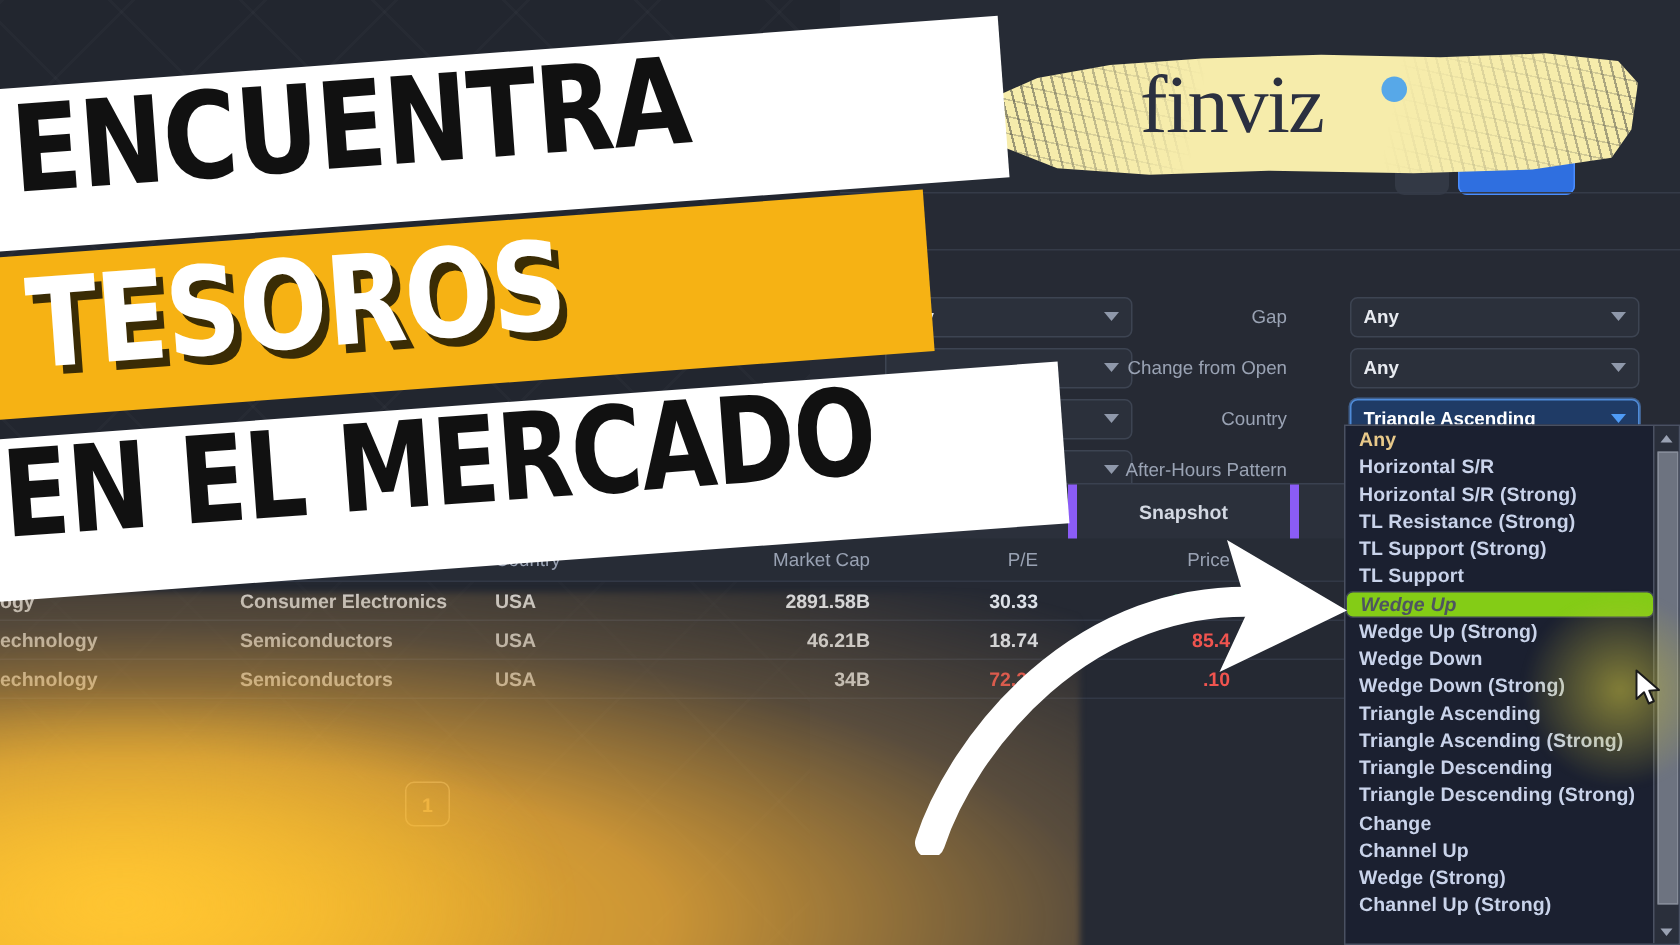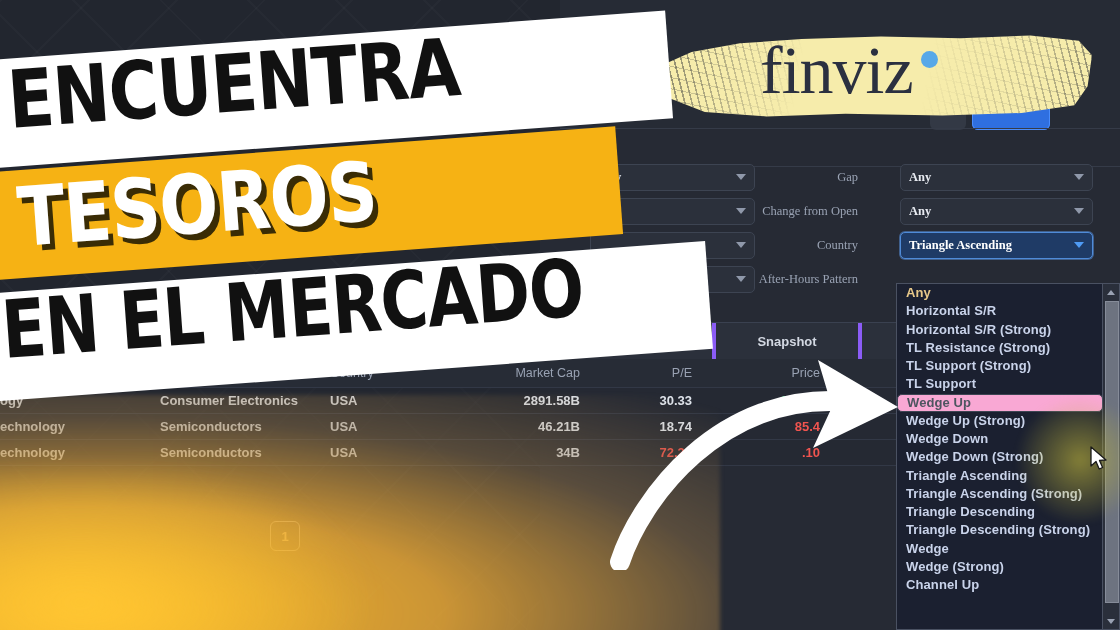--- a/index.html
+++ b/index.html
@@ -32,21 +32,21 @@
   .tb-btn{
     position:absolute;height:28px;border-radius:6px;background:#333945;top:102px;
   }
   .tb-btn.b1{left:930px;width:36px;}
   .tb-btn.b2{left:972px;width:78px;background:#2f6fe0;box-shadow:0 0 0 1px #4a8dfd inset;}
 
   
   .hrule{position:absolute;left:560px;right:0;height:1px;background:#353b48;}
 
   
-  .filter-rows{position:absolute;left:560px;top:160px;right:0;font-family:Liberation Serif, serif;}
+  .filter-rows{position:absolute;left:560px;top:194px;right:0;}
   .frow{
     position:relative;height:34px;margin-bottom:0px;
     display:flex;align-items:center;
   }
   .sel{
     box-sizing:border-box;
     height:27px;border:1px solid #3d4452;border-radius:5px;
     background:#2b303b;
     display:flex;align-items:center;
     padding:0 8px;
@@ -77,21 +77,21 @@
 
   
   .tabs{
     position:absolute;left:540px;top:322px;right:0;height:37px;
     background:#2b303b;border-top:1px solid #3a4150;border-bottom:1px solid #3a4150;
     display:flex;align-items:stretch;
   }
   .tab{
     display:flex;align-items:center;justify-content:center;
     color:#d3d8e2;font-size:13px;font-weight:bold;
-    border-right:4px solid #8b5cf6;
+    border-right:6px solid #8b5cf6;
     padding:0 10px;min-width:104px;
   }
 
   
   .table{
     position:absolute;left:0;top:359px;right:0;height:140px;
     color:#c8cedb;font-size:13px;
   }
   .trow{
     display:flex;align-items:center;height:25px;
@@ -146,21 +146,21 @@
   }
   .dd-list{position:absolute;left:0;top:0;right:16px;}
   .dd-item{
     height:18.25px;line-height:18.25px;
     padding-left:9px;
     font-size:13px;font-weight:bold;
     color:#c9d3ea;white-space:nowrap;
     letter-spacing:.1px;
   }
   .dd-item.first{color:#e8c98a;}
-  .dd-item.sel{background:#f9a8d4;color:#4e5560;}
+  .dd-item.sel{background:#84cc16;color:#4e5560;font-style:italic;}
   .dd-scroll{
     position:absolute;right:0;top:0;width:16px;height:100%;
     background:#2a2f3b;border-left:1px solid #4a5162;
   }
   .dd-arrow{
     position:absolute;left:0;width:16px;height:16px;
     display:flex;align-items:center;justify-content:center;
   }
   .dd-arrow.up{top:0;}
   .dd-arrow.down{bottom:0;}
@@ -196,21 +196,21 @@
       repeating-linear-gradient(76deg, rgba(34,38,47,.55) 0 1.5px, rgba(0,0,0,0) 1.5px 7px),
       repeating-linear-gradient(12deg, rgba(34,38,47,.30) 0 1px, rgba(0,0,0,0) 1px 11px);
     -webkit-mask-image:linear-gradient(100deg, rgba(0,0,0,1) 0%, rgba(0,0,0,.55) 16%, rgba(0,0,0,0) 34%, rgba(0,0,0,0) 62%, rgba(0,0,0,.4) 86%, rgba(0,0,0,.9) 100%),
       linear-gradient(to top, rgba(0,0,0,1) 0%, rgba(0,0,0,.2) 22%, rgba(0,0,0,0) 45%);
     -webkit-mask-composite:source-over;
     mask-image:linear-gradient(100deg, rgba(0,0,0,1) 0%, rgba(0,0,0,.55) 16%, rgba(0,0,0,0) 34%, rgba(0,0,0,0) 62%, rgba(0,0,0,.4) 86%, rgba(0,0,0,.9) 100%);
   }
   .logo .word{
     position:absolute;left:108px;top:-6px;
     font-family:"Liberation Serif", serif;
-    font-size:68px;line-height:86px;color:#2b3040;letter-spacing:-1px;
+    font-size:55px;line-height:86px;color:#2b3040;letter-spacing:-1px;
   }
   .logo .dot{
     position:absolute;left:269px;top:18px;width:17px;height:17px;border-radius:50%;
     background:#57a8e8;
   }
 
   
   .band{position:absolute;}
   .band1{
     left:-30px;top:36px;width:700px;height:108px;background:#ffffff;
@@ -372,23 +372,24 @@
         <div class="dd-item">TL Support (Strong)</div>
         <div class="dd-item">TL Support</div>
         <div class="dd-item sel">Wedge Up</div>
         <div class="dd-item">Wedge Up (Strong)</div>
         <div class="dd-item">Wedge Down</div>
         <div class="dd-item">Wedge Down (Strong)</div>
         <div class="dd-item">Triangle Ascending</div>
         <div class="dd-item">Triangle Ascending (Strong)</div>
         <div class="dd-item">Triangle Descending</div>
         <div class="dd-item">Triangle Descending (Strong)</div>
-        <div class="dd-item">Wedge</div>
+        <div class="dd-item">Change</div>
+        <div class="dd-item">Channel Up</div>
         <div class="dd-item">Wedge (Strong)</div>
-        <div class="dd-item">Channel Up</div>
+        <div class="dd-item">Channel Up (Strong)</div>
       </div>
     <div class="dd-scroll">
       <div class="dd-arrow up">
           <i></i>
         </div>
       <div class="dd-thumb"></div>
       <div class="dd-arrow down">
           <i></i>
         </div>
     </div>

